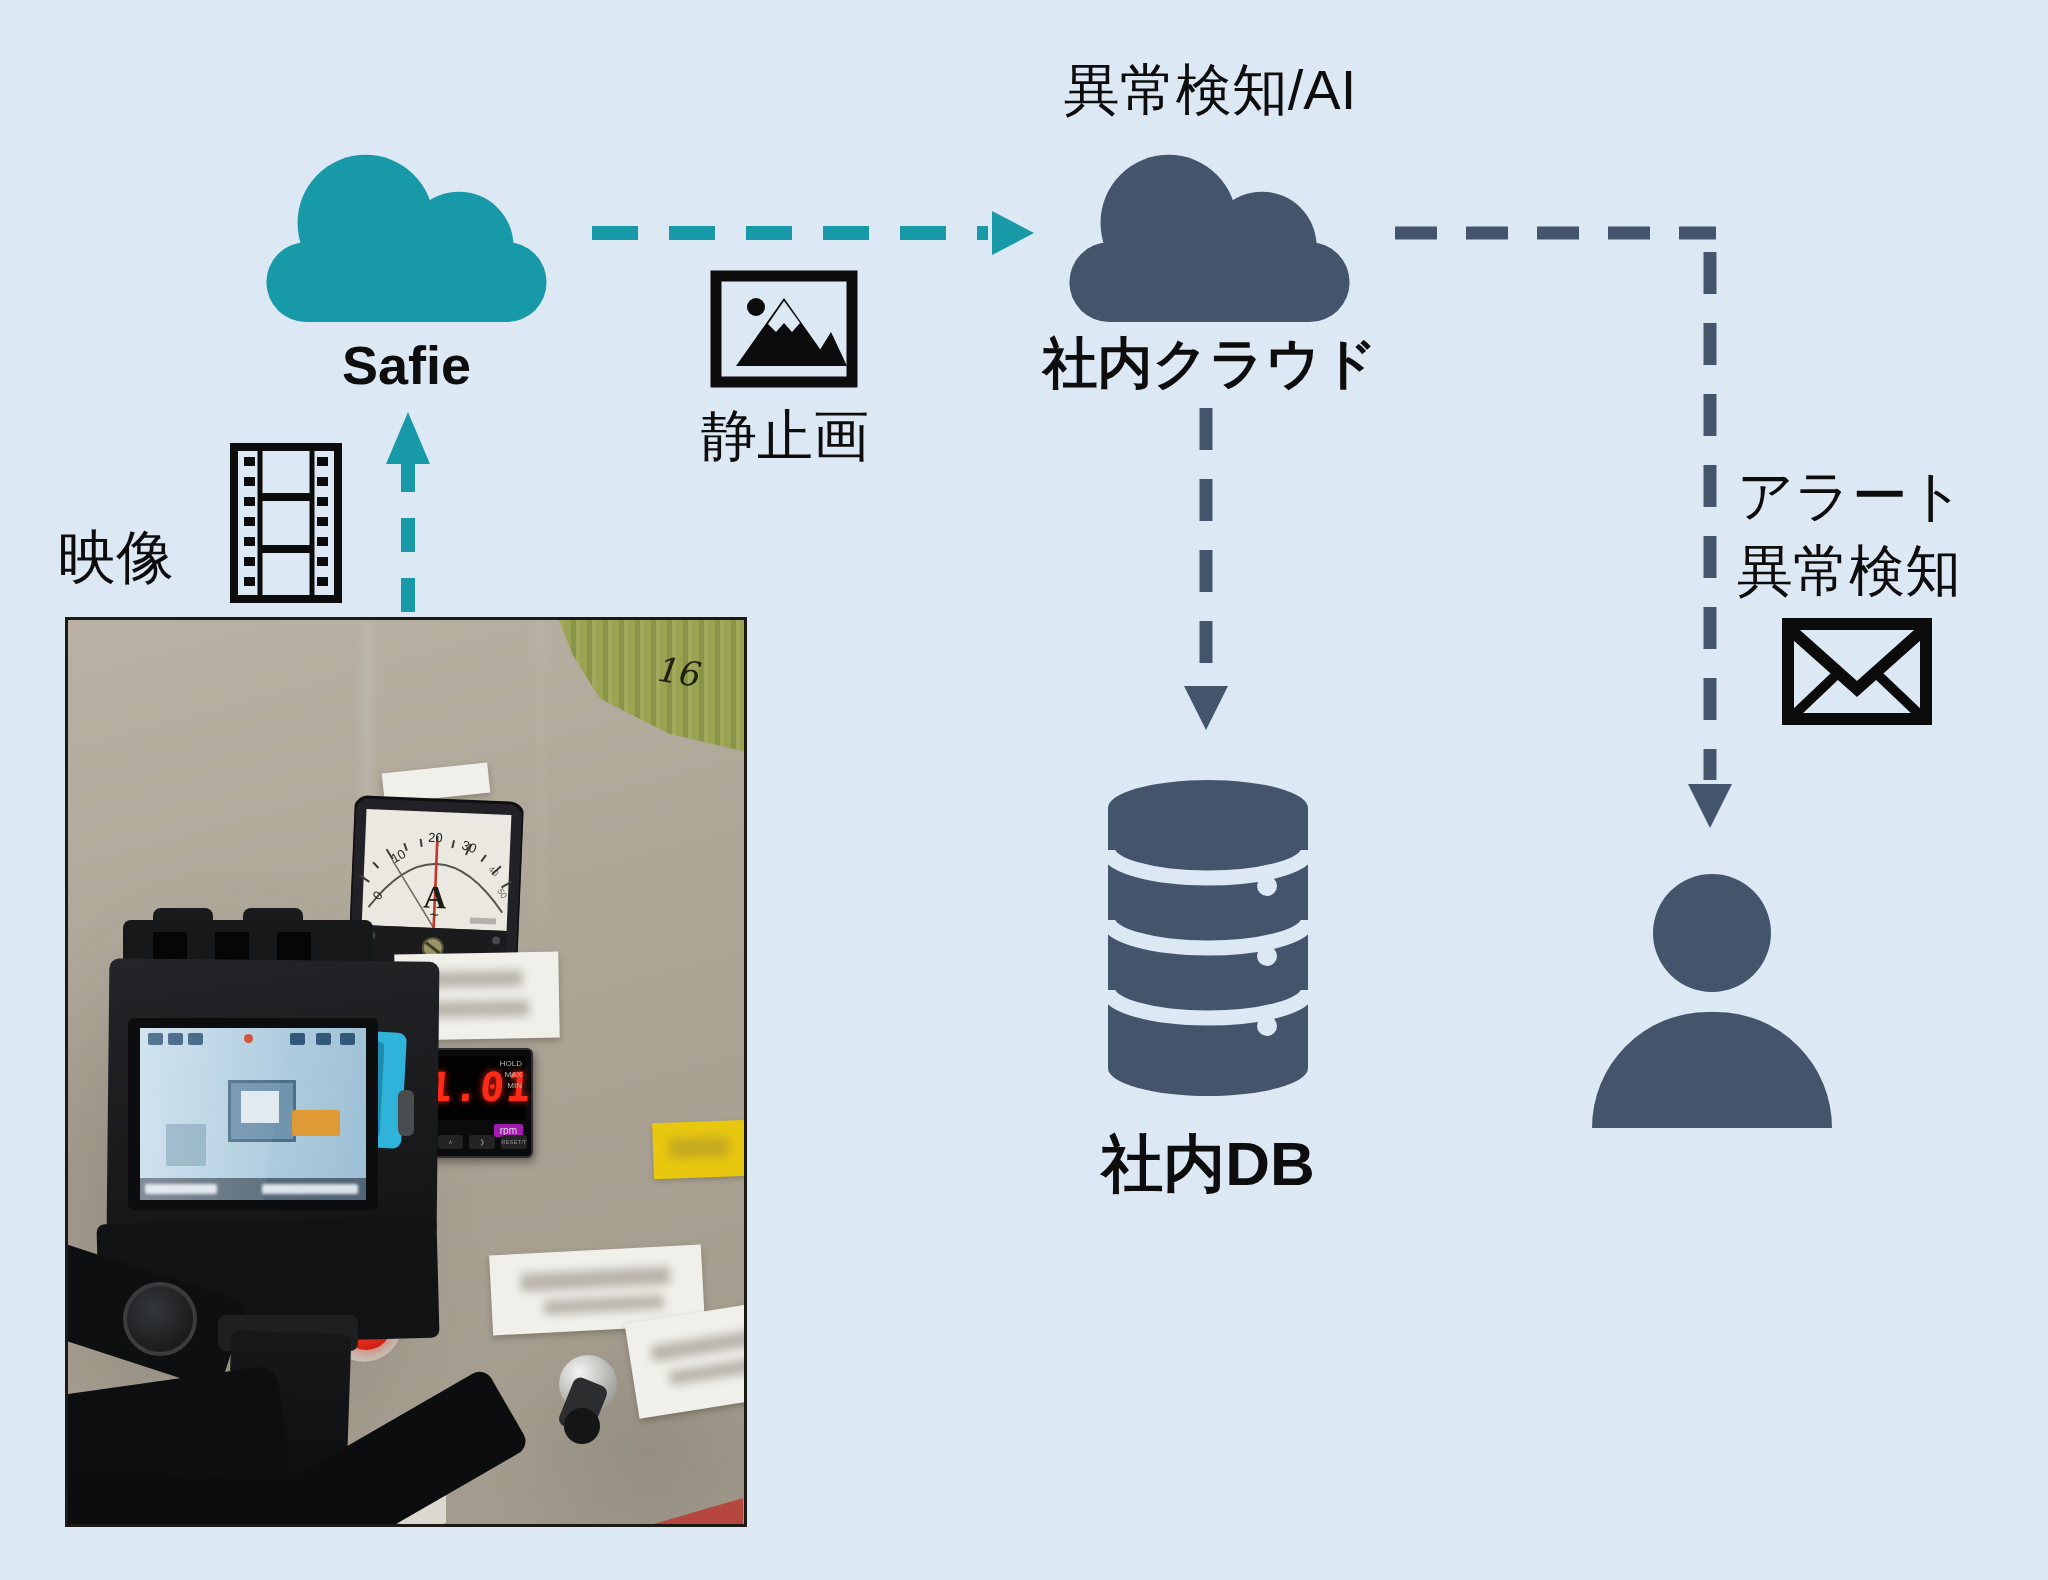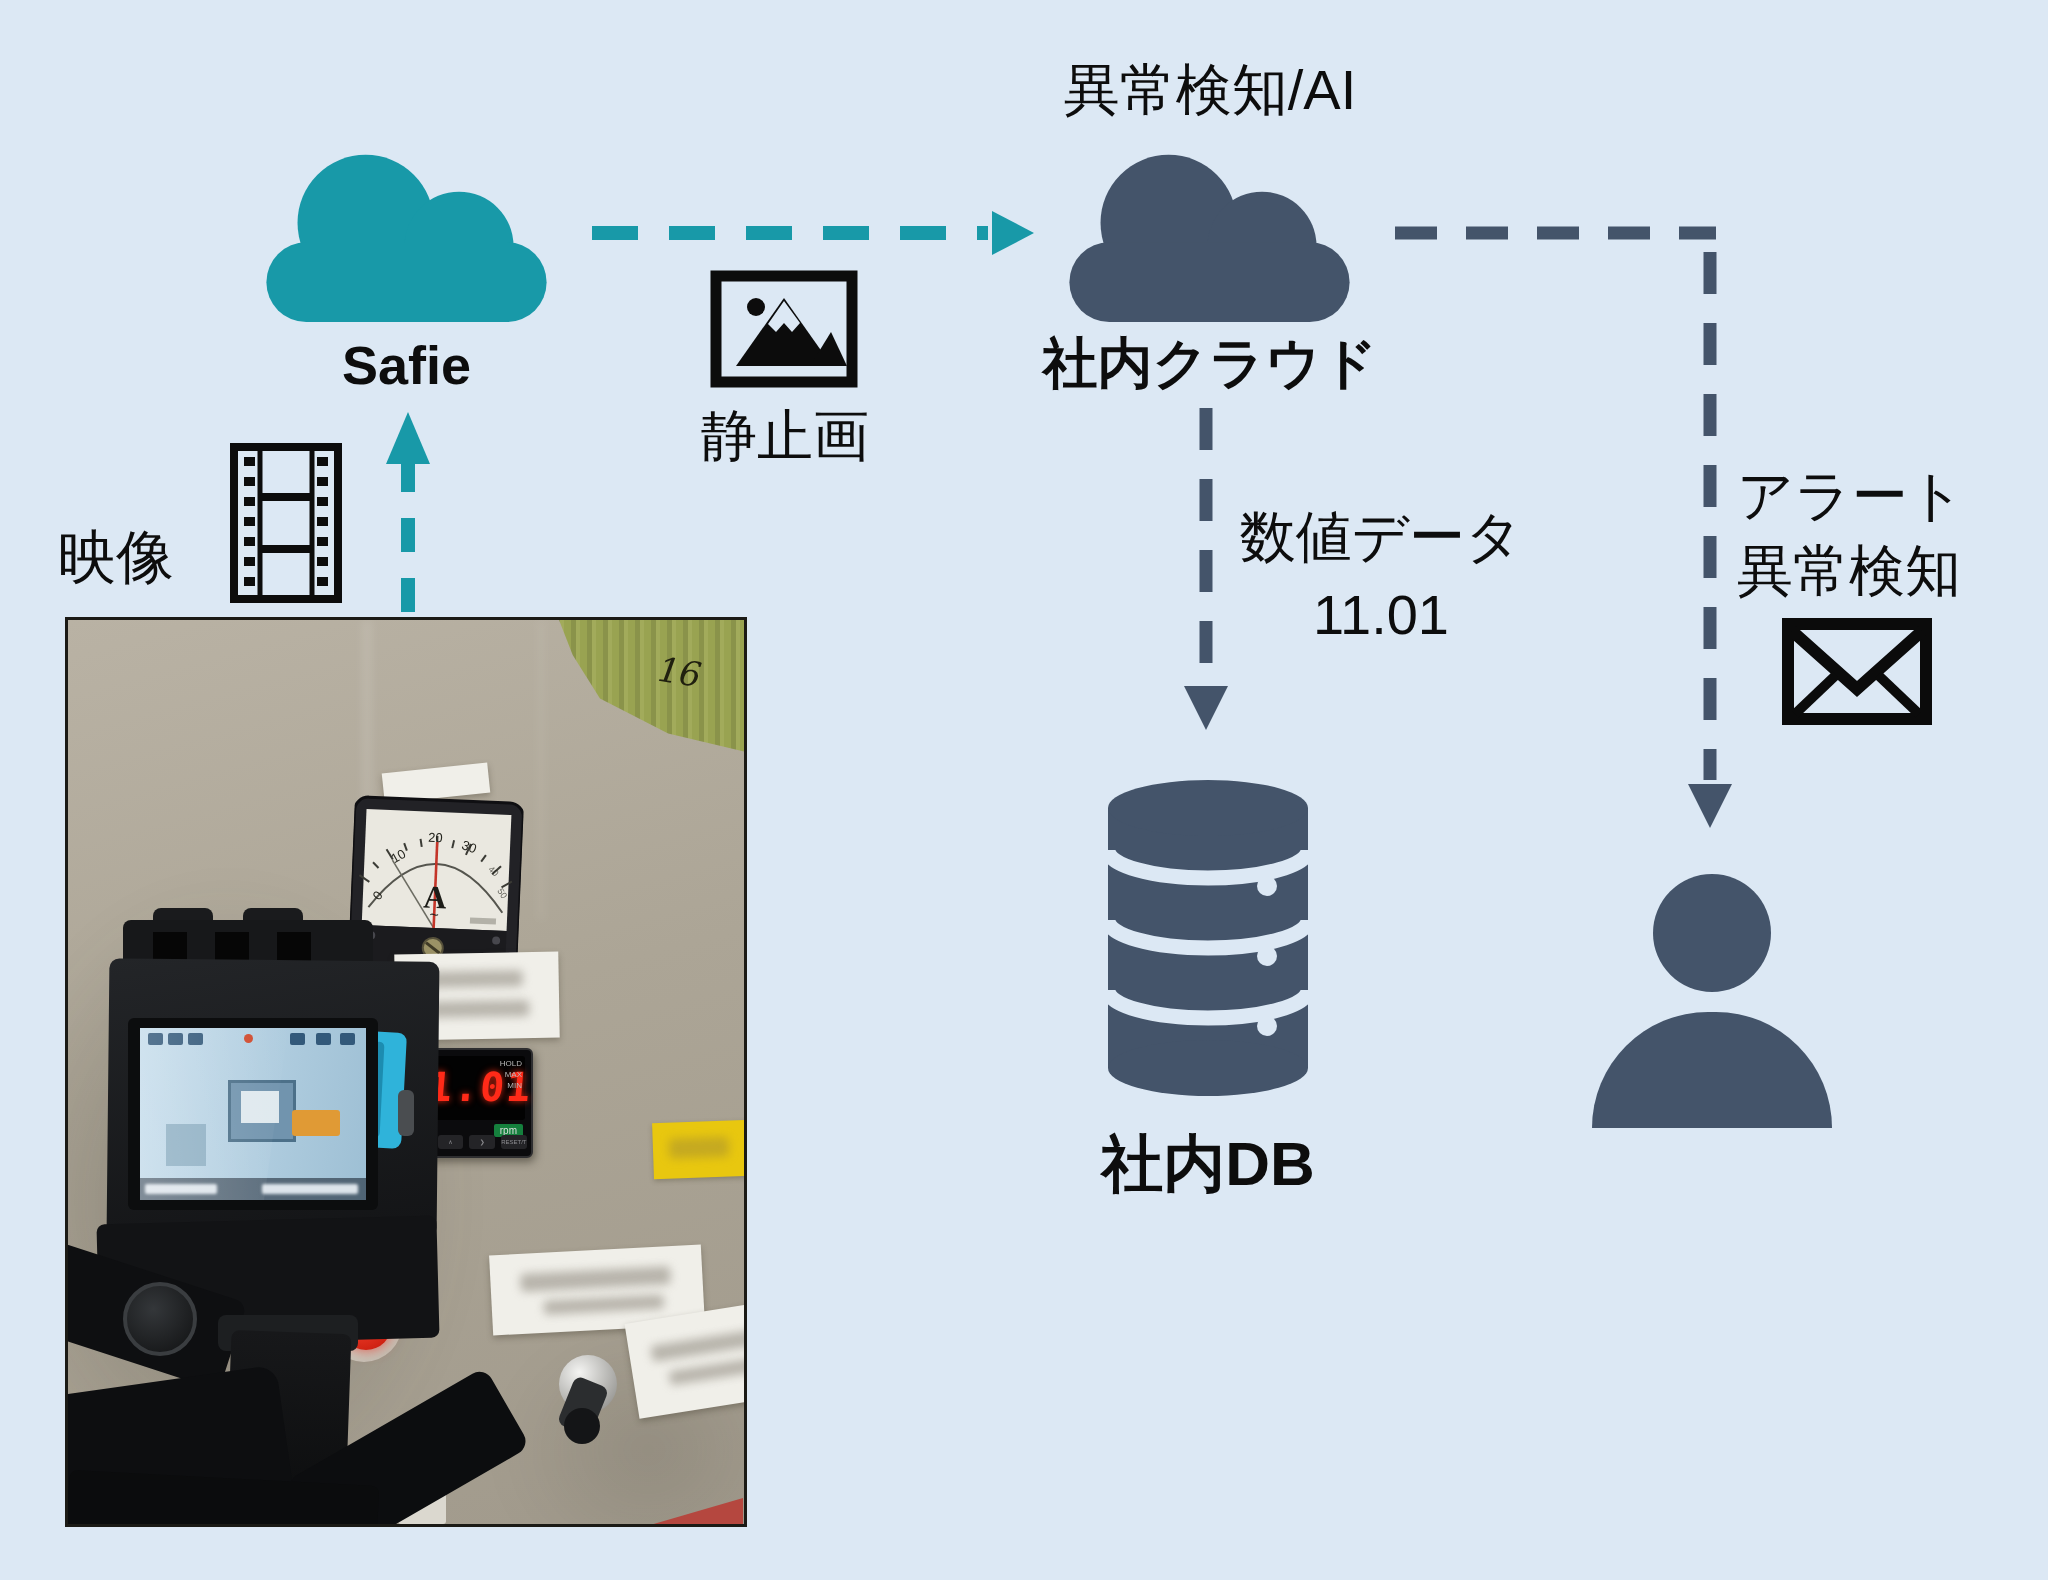--- a/index.html
+++ b/index.html
@@ -25,21 +25,21 @@
   .smudge{position:absolute;background:#9a958b;filter:blur(5px);border-radius:4px;opacity:.65;}
 
   
   #dmeter{position:absolute;left:300px;top:428px;width:165px;height:110px;background:#0b0b0d;
       border:2px solid #2e2e30;border-radius:6px;box-sizing:border-box;box-shadow:2px 4px 8px rgba(40,35,25,.5);}
   #dmeter .screen{position:absolute;left:6px;top:6px;right:6px;height:64px;background:#020202;border-radius:3px;}
   #dmeter .val{position:absolute;left:26px;top:8px;font-family:"DejaVu Sans Mono",monospace;
       font-weight:bold;font-size:40px;color:#ff2a18;letter-spacing:2px;transform:skewX(-5deg);
       text-shadow:0 0 7px rgba(255,45,20,.85);}
   .microtxt{position:absolute;font-size:8px;color:#b9b9b9;line-height:11px;font-family:"Liberation Sans",sans-serif;}
-  #dmeter .chip{position:absolute;right:8px;top:74px;background:#15803d;color:#ddd;font-size:10px;
+  #dmeter .chip{position:absolute;right:8px;top:74px;background:#a21caf;color:#ddd;font-size:10px;
       padding:1px 6px;border-radius:2px;}
   #dmeter .btnrow{position:absolute;left:4px;right:4px;bottom:3px;height:22px;display:flex;gap:6px;
       align-items:center;justify-content:space-between;}
   #dmeter .btn{flex:1;background:#242427;border-radius:3px;color:#8b8b8f;font-size:6px;
       text-align:center;line-height:14px;height:14px;overflow:hidden;}
   #pass-led{position:absolute;left:6px;top:30px;width:9px;height:7px;background:#e7c422;}
 
   
   .cam{position:absolute;border-radius:8px;}
   #cam-screen{position:absolute;left:72px;top:408px;width:226px;height:172px;overflow:hidden;
@@ -132,24 +132,20 @@
 
   <svg class="abs" style="left:710px;top:270px" width="148" height="118" viewBox="0 0 148 118">
     <rect x="6" y="6" width="136" height="106" fill="none" stroke="#0c0c0c" stroke-width="11"></rect>
     <circle cx="46" cy="37" r="9" fill="#0c0c0c"></circle>
     <polygon points="26,96 74,28 122,96" fill="#0c0c0c"></polygon>
     <polygon points="58,54 66,62 74,53 82,62 90,53 74,31" fill="#dce8f4"></polygon>
     <polygon points="100,96 121,62 137,96" fill="#0c0c0c"></polygon>
   </svg>
   <div class="lbl ctr" style="left:660px;top:404px;width:250px;font-size:56px">静止画</div>
 
-  <div class="lbl ctr" style="left:1228px;top:505px;width:306px;font-size:56px">
-    <div>数値データ</div>
-    <div style="margin-top:14px">11.01</div>
-  </div>
 
   <div class="lbl" style="left:1737px;top:458px;font-size:56px;line-height:1.34">
     <div>アラート</div>
     <div>異常検知</div>
   </div>
 
   <svg class="abs" style="left:1782px;top:618px" width="150" height="107" viewBox="0 0 150 107">
     <rect x="6" y="6" width="138" height="95" fill="none" stroke="#0b0b0b" stroke-width="12"></rect>
     <polyline points="10,13 75,71 140,13" fill="none" stroke="#0b0b0b" stroke-width="12"></polyline>
     <line x1="13" y1="96" x2="54" y2="57" stroke="#0b0b0b" stroke-width="10"></line>

